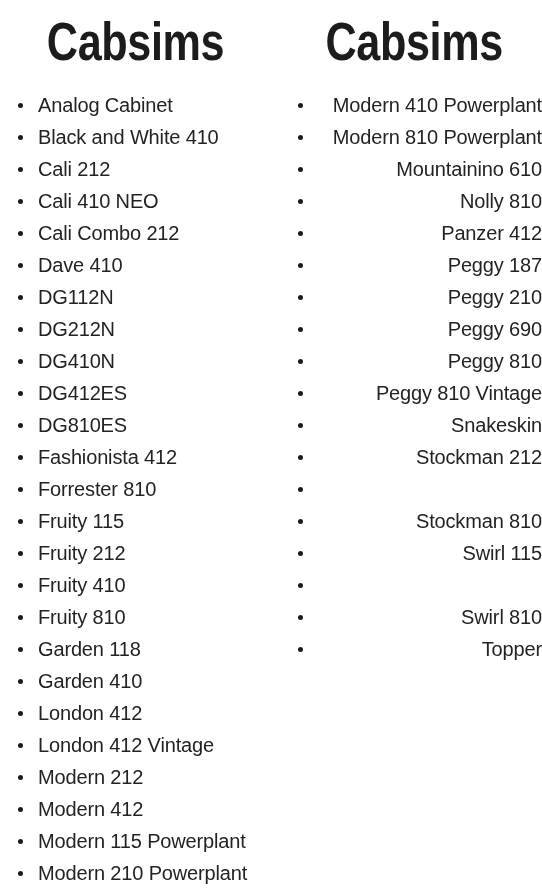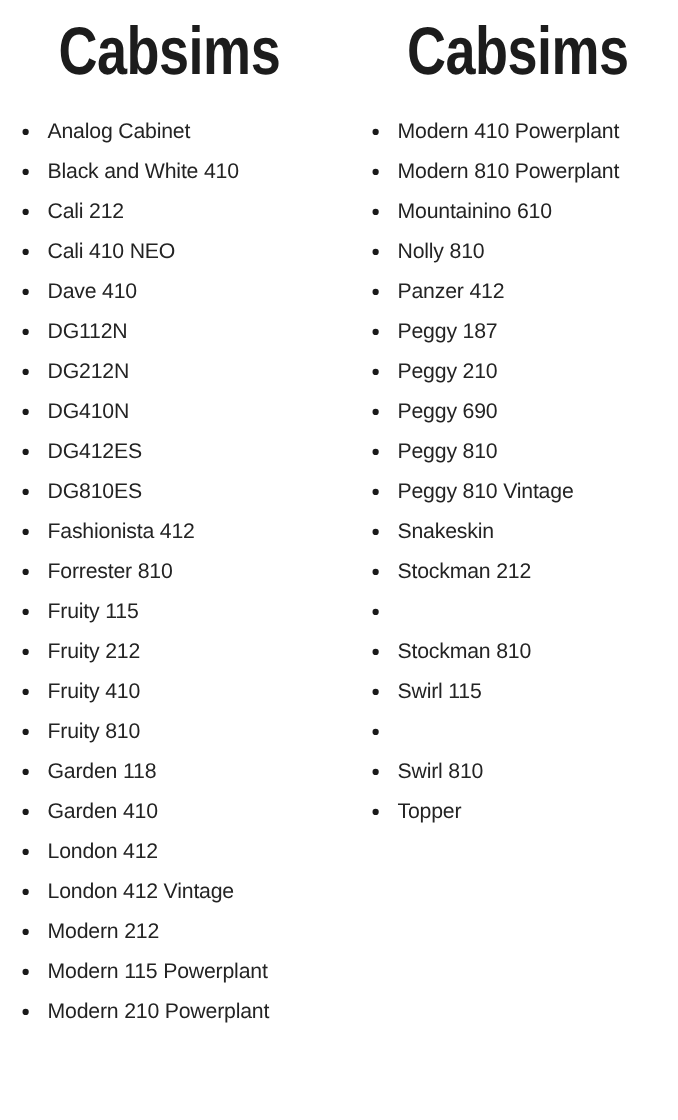--- a/index.html
+++ b/index.html
@@ -60,32 +60,33 @@
 
   .col-list {
     list-style: none;
     margin: 0;
     padding: 0;
     padding-top: 21px;
   }
 
   .col-list li {
     position: relative;
-    font-size: 17px;
+    font-size: 20px;
     line-height: 32px;
     height: 32px;
     color: #232323;
     letter-spacing: -0.15px;
     white-space: nowrap;
     padding-left: 38px;
     font-weight: 400;
   }
 
   .column.right .col-list li {
     padding-left: 38px;
+    text-align: right;
   }
 
   .col-list li .bullet {
     position: absolute;
     left: 18px;
     top: 50%;
     width: 5px;
     height: 5px;
     margin-top: -2.5px;
     background: #1a1a1a;
@@ -109,37 +110,39 @@
 
 <div class="page">
 
   <div class="column left">
     <h1 class="col-heading">Cabsims</h1>
     <ul class="col-list" id="list-left">
         <li><span class="bullet"></span><span class="label">Analog Cabinet</span></li>
         <li><span class="bullet"></span><span class="label">Black and White 410</span></li>
         <li><span class="bullet"></span><span class="label">Cali 212</span></li>
         <li><span class="bullet"></span><span class="label">Cali 410 NEO</span></li>
+        <li><span class="bullet"></span><span class="label">Cali Combo 212</span></li>
         <li><span class="bullet"></span><span class="label">Dave 410</span></li>
         <li><span class="bullet"></span><span class="label">DG112N</span></li>
         <li><span class="bullet"></span><span class="label">DG212N</span></li>
         <li><span class="bullet"></span><span class="label">DG410N</span></li>
         <li><span class="bullet"></span><span class="label">DG412ES</span></li>
         <li><span class="bullet"></span><span class="label">DG810ES</span></li>
         <li><span class="bullet"></span><span class="label">Fashionista 412</span></li>
         <li><span class="bullet"></span><span class="label">Forrester 810</span></li>
         <li><span class="bullet"></span><span class="label">Fruity 115</span></li>
         <li><span class="bullet"></span><span class="label">Fruity 212</span></li>
         <li><span class="bullet"></span><span class="label">Fruity 410</span></li>
         <li><span class="bullet"></span><span class="label">Fruity 810</span></li>
         <li><span class="bullet"></span><span class="label">Garden 118</span></li>
         <li><span class="bullet"></span><span class="label">Garden 410</span></li>
         <li><span class="bullet"></span><span class="label">London 412</span></li>
         <li><span class="bullet"></span><span class="label">London 412 Vintage</span></li>
         <li><span class="bullet"></span><span class="label">Modern 212</span></li>
+        <li><span class="bullet"></span><span class="label">Modern 412</span></li>
         <li><span class="bullet"></span><span class="label">Modern 115 Powerplant</span></li>
         <li><span class="bullet"></span><span class="label">Modern 210 Powerplant</span></li>
       </ul>
   </div>
 
   <div class="column right">
     <h1 class="col-heading">Cabsims</h1>
     <ul class="col-list" id="list-right">
         <li><span class="bullet"></span><span class="label">Modern 410 Powerplant</span></li>
         <li><span class="bullet"></span><span class="label">Modern 810 Powerplant</span></li>

